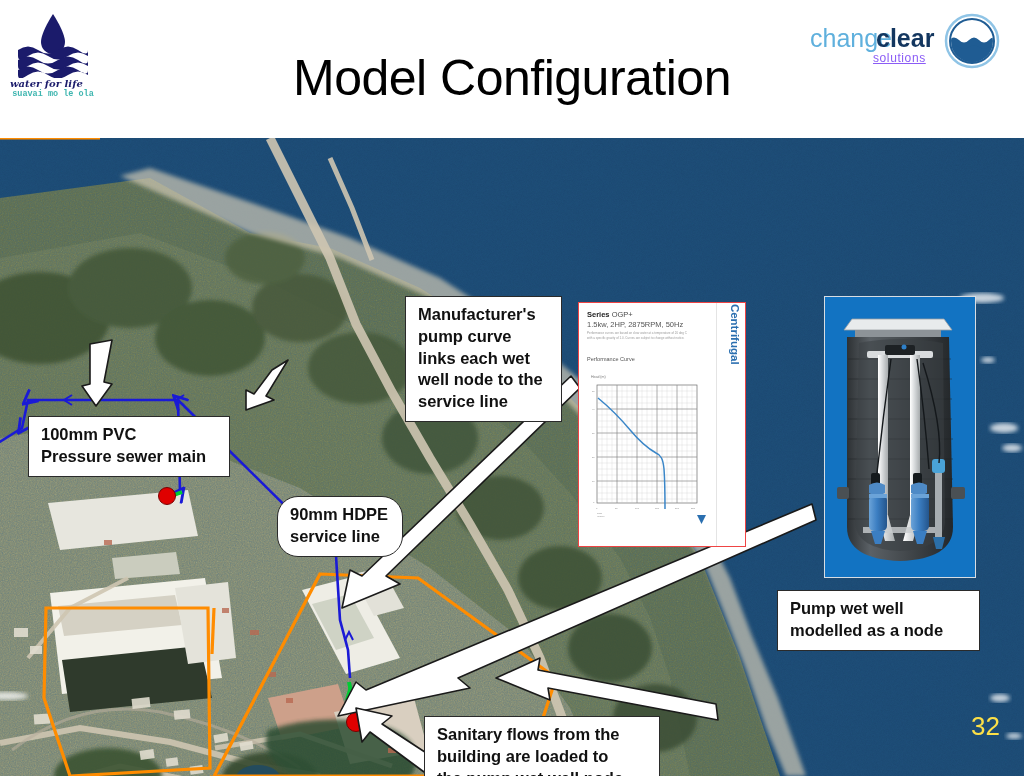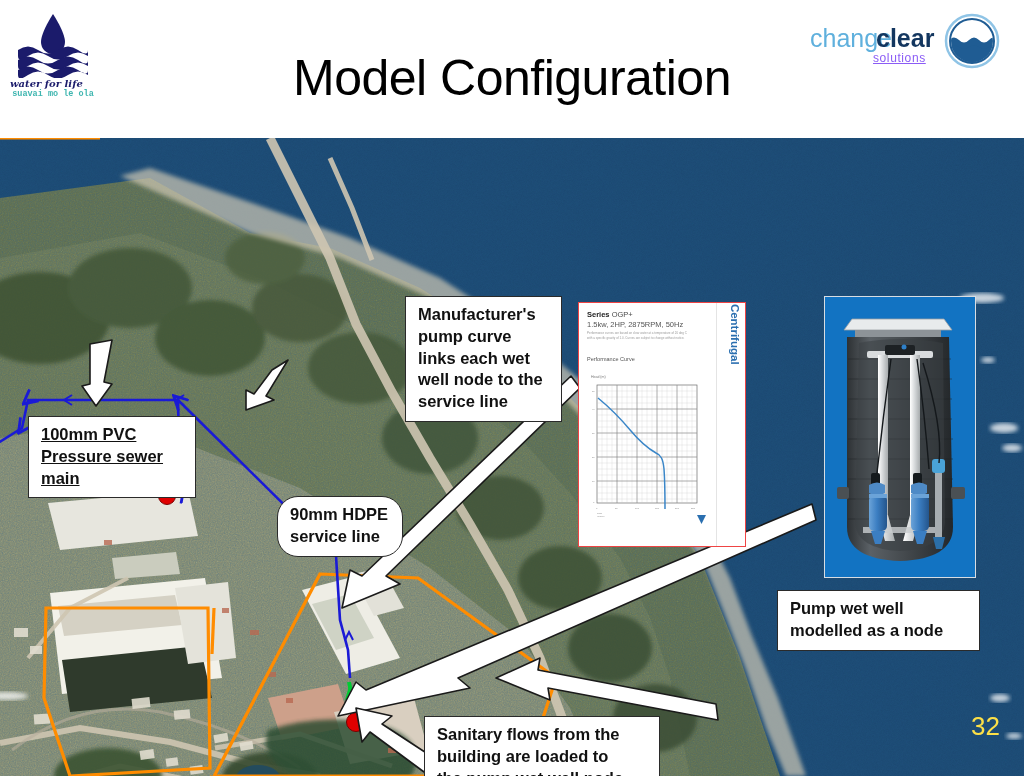--- a/index.html
+++ b/index.html
@@ -104,21 +104,21 @@
     font-size: 16.5px;
     font-weight: bold;
     color: #111111;
     line-height: 1.32;
     padding: 7px 10px 8px 12px;
     box-sizing: border-box;
     z-index: 6;
     white-space: pre-line;
   }
 
-  #callout-pvc        { left: 28px;  top: 278px; width: 168px; text-decoration: underline; }
+  #callout-pvc        { left: 28px;  top: 278px; width: 202px; }
   #callout-hdpe       { left: 277px; top: 358px; width: 126px; border-radius: 21px; }
   #callout-pumpcurve  { left: 405px; top: 158px; width: 157px; }
   #callout-sanitary   { left: 424px; top: 578px; width: 236px; }
   #callout-wetwell    { left: 777px; top: 452px; width: 203px; }
 
   
   #inset-pumpcurve {
     position: absolute;
     left: 578px; top: 164px;
     width: 166px; height: 243px;

